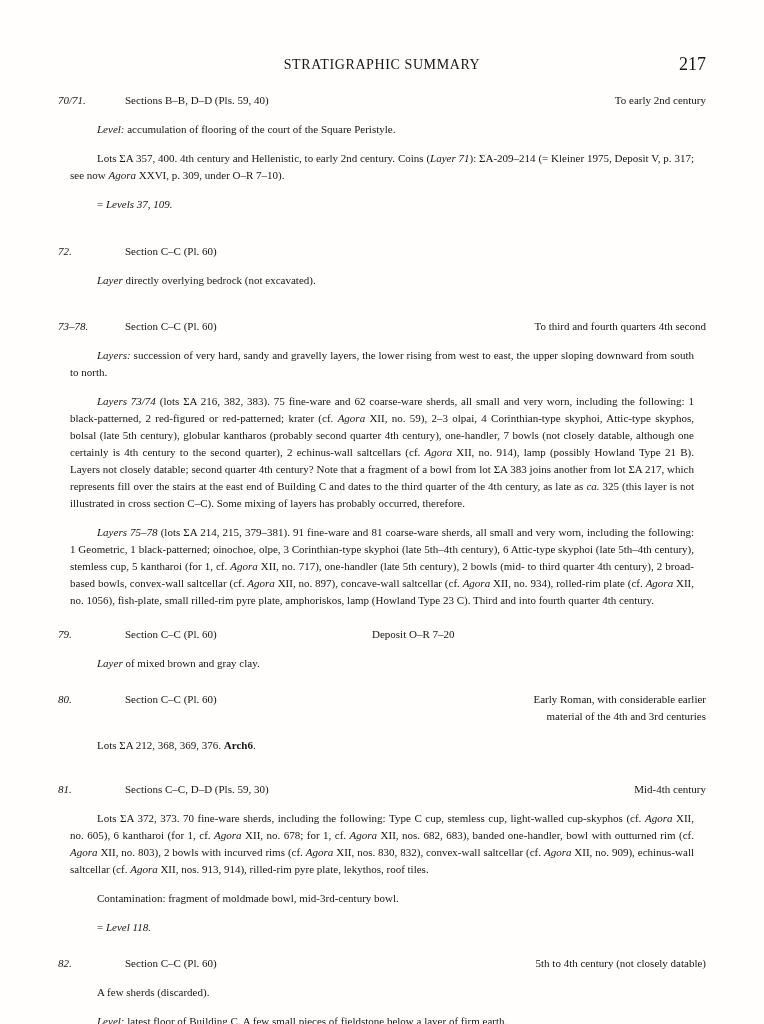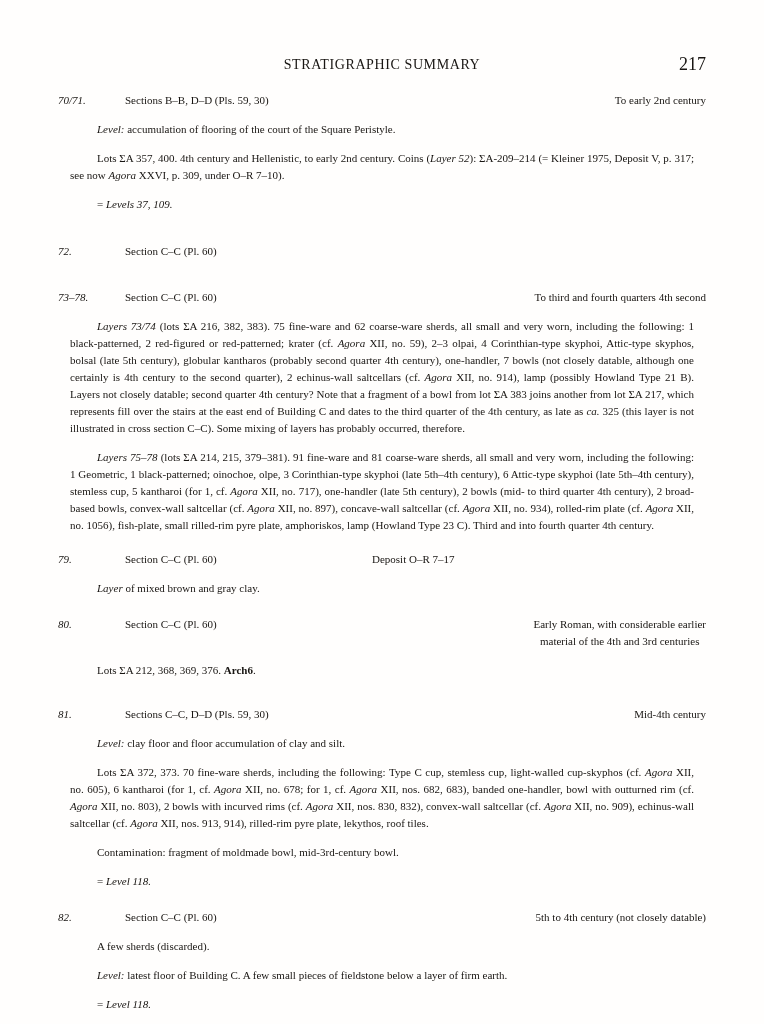--- a/index.html
+++ b/index.html
@@ -52,21 +52,21 @@
   }
   .entry-number {
     flex: 0 0 67px;
     width: 67px;
     font-style: italic;
   }
   .entry-title { white-space: nowrap; }
   .entry-note { line-height: 17px; }
   .note-right {
     margin-left: auto;
-    text-align: center;
+    text-align: right;
     padding-left: 12px;
   }
   .note-middle {
     position: absolute;
     left: 314px; top: 0;
     white-space: nowrap;
   }
   .entry-paragraph {
     margin: 12px;
     text-indent: 27px;
@@ -81,52 +81,54 @@
 <div class="page">
   <div class="content">
     <div class="page-header">
       <div class="header-title">STRATIGRAPHIC SUMMARY</div>
       <div class="page-number">217</div>
     </div>
     <div class="entries">
         <div class="entry">
           <div class="entry-heading">
             <span class="entry-number">70/71.</span>
-            <span class="entry-title">Sections B–B, D–D (Pls. 59, 30)</span>
+            <span class="entry-title">Sections B–B, D–D (Pls. 59, 40)</span>
             <div class="entry-note note-right">
               <div class="note-line">To early 2nd century</div>
             </div>
           </div>
           <p class="entry-paragraph"><span class="it">Level:</span><span class=""> accumulation of flooring of the court of the Square Peristyle.</span></p>
-          <p class="entry-paragraph"><span class="">Lots ΣA 357, 400. 4th century and Hellenistic, to early 2nd century. Coins (</span><span class="it">Layer 52</span><span class="">): ΣA-209–214 (= Kleiner 1975, Deposit V, p. 317; see now </span><span class="it">Agora</span><span class=""> XXVI, p. 309, under O–R 7–10).</span></p>
+          <p class="entry-paragraph"><span class="">Lots ΣA 357, 400. 4th century and Hellenistic, to early 2nd century. Coins (</span><span class="it">Layer 71</span><span class="">): ΣA-209–214 (= Kleiner 1975, Deposit V, p. 317; see now </span><span class="it">Agora</span><span class=""> XXVI, p. 309, under O–R 7–10).</span></p>
           <p class="entry-paragraph"><span class="">= </span><span class="it">Levels 37, 109.</span></p>
         </div>
         <div class="entry">
           <div class="entry-heading">
             <span class="entry-number">72.</span>
             <span class="entry-title">Section C–C (Pl. 60)</span>
           </div>
+          <p class="entry-paragraph"><span class="it">Layer</span><span class=""> directly overlying bedrock (not excavated).</span></p>
         </div>
         <div class="entry">
           <div class="entry-heading">
             <span class="entry-number">73–78.</span>
             <span class="entry-title">Section C–C (Pl. 60)</span>
             <div class="entry-note note-right">
               <div class="note-line">To third and fourth quarters 4th second</div>
             </div>
           </div>
+          <p class="entry-paragraph"><span class="it">Layers:</span><span class=""> succession of very hard, sandy and gravelly layers, the lower rising from west to east, the upper sloping downward from south to north.</span></p>
           <p class="entry-paragraph"><span class="it">Layers 73/74</span><span class=""> (lots ΣA 216, 382, 383). 75 fine-ware and 62 coarse-ware sherds, all small and very worn, including the following: 1 black-patterned, 2 red-figured or red-patterned; krater (cf. </span><span class="it">Agora</span><span class=""> XII, no. 59), 2–3 olpai, 4 Corinthian-type skyphoi, Attic-type skyphos, bolsal (late 5th century), globular kantharos (probably second quarter 4th century), one-handler, 7 bowls (not closely datable, although one certainly is 4th century to the second quarter), 2 echinus-wall saltcellars (cf. </span><span class="it">Agora</span><span class=""> XII, no. 914), lamp (possibly Howland Type 21 B). Layers not closely datable; second quarter 4th century? Note that a fragment of a bowl from lot ΣA 383 joins another from lot ΣA 217, which represents fill over the stairs at the east end of Building C and dates to the third quarter of the 4th century, as late as </span><span class="it">ca.</span><span class=""> 325 (this layer is not illustrated in cross section C–C). Some mixing of layers has probably occurred, therefore.</span></p>
           <p class="entry-paragraph"><span class="it">Layers 75–78</span><span class=""> (lots ΣA 214, 215, 379–381). 91 fine-ware and 81 coarse-ware sherds, all small and very worn, including the following: 1 Geometric, 1 black-patterned; oinochoe, olpe, 3 Corinthian-type skyphoi (late 5th–4th century), 6 Attic-type skyphoi (late 5th–4th century), stemless cup, 5 kantharoi (for 1, cf. </span><span class="it">Agora</span><span class=""> XII, no. 717), one-handler (late 5th century), 2 bowls (mid- to third quarter 4th century), 2 broad-based bowls, convex-wall saltcellar (cf. </span><span class="it">Agora</span><span class=""> XII, no. 897), concave-wall saltcellar (cf. </span><span class="it">Agora</span><span class=""> XII, no. 934), rolled-rim plate (cf. </span><span class="it">Agora</span><span class=""> XII, no. 1056), fish-plate, small rilled-rim pyre plate, amphoriskos, lamp (Howland Type 23 C). Third and into fourth quarter 4th century.</span></p>
         </div>
         <div class="entry">
           <div class="entry-heading">
             <span class="entry-number">79.</span>
             <span class="entry-title">Section C–C (Pl. 60)</span>
             <div class="entry-note note-middle">
-              <div class="note-line">Deposit O–R 7–17</div>
+              <div class="note-line">Deposit O–R 7–20</div>
             </div>
           </div>
           <p class="entry-paragraph"><span class="it">Layer</span><span class=""> of mixed brown and gray clay.</span></p>
         </div>
         <div class="entry">
           <div class="entry-heading">
             <span class="entry-number">80.</span>
             <span class="entry-title">Section C–C (Pl. 60)</span>
             <div class="entry-note note-right">
               <div class="note-line">Early Roman, with considerable earlier</div>
@@ -136,21 +138,20 @@
           <p class="entry-paragraph"><span class="">Lots ΣA 212, 368, 369, 376. </span><span class=" bd">Arch6</span><span class="">.</span></p>
         </div>
         <div class="entry">
           <div class="entry-heading">
             <span class="entry-number">81.</span>
             <span class="entry-title">Sections C–C, D–D (Pls. 59, 30)</span>
             <div class="entry-note note-right">
               <div class="note-line">Mid-4th century</div>
             </div>
           </div>
-          <p class="entry-paragraph"><span class="it">Level:</span><span class=""> clay floor and floor accumulation of clay and silt.</span></p>
           <p class="entry-paragraph"><span class="">Lots ΣA 372, 373. 70 fine-ware sherds, including the following: Type C cup, stemless cup, light-walled cup-skyphos (cf. </span><span class="it">Agora</span><span class=""> XII, no. 605), 6 kantharoi (for 1, cf. </span><span class="it">Agora</span><span class=""> XII, no. 678; for 1, cf. </span><span class="it">Agora</span><span class=""> XII, nos. 682, 683), banded one-handler, bowl with outturned rim (cf. </span><span class="it">Agora</span><span class=""> XII, no. 803), 2 bowls with incurved rims (cf. </span><span class="it">Agora</span><span class=""> XII, nos. 830, 832), convex-wall saltcellar (cf. </span><span class="it">Agora</span><span class=""> XII, no. 909), echinus-wall saltcellar (cf. </span><span class="it">Agora</span><span class=""> XII, nos. 913, 914), rilled-rim pyre plate, lekythos, roof tiles.</span></p>
           <p class="entry-paragraph"><span class="">Contamination: fragment of moldmade bowl, mid-3rd-century bowl.</span></p>
           <p class="entry-paragraph"><span class="">= </span><span class="it">Level 118.</span></p>
         </div>
         <div class="entry">
           <div class="entry-heading">
             <span class="entry-number">82.</span>
             <span class="entry-title">Section C–C (Pl. 60)</span>
             <div class="entry-note note-right">
               <div class="note-line">5th to 4th century (not closely datable)</div>

